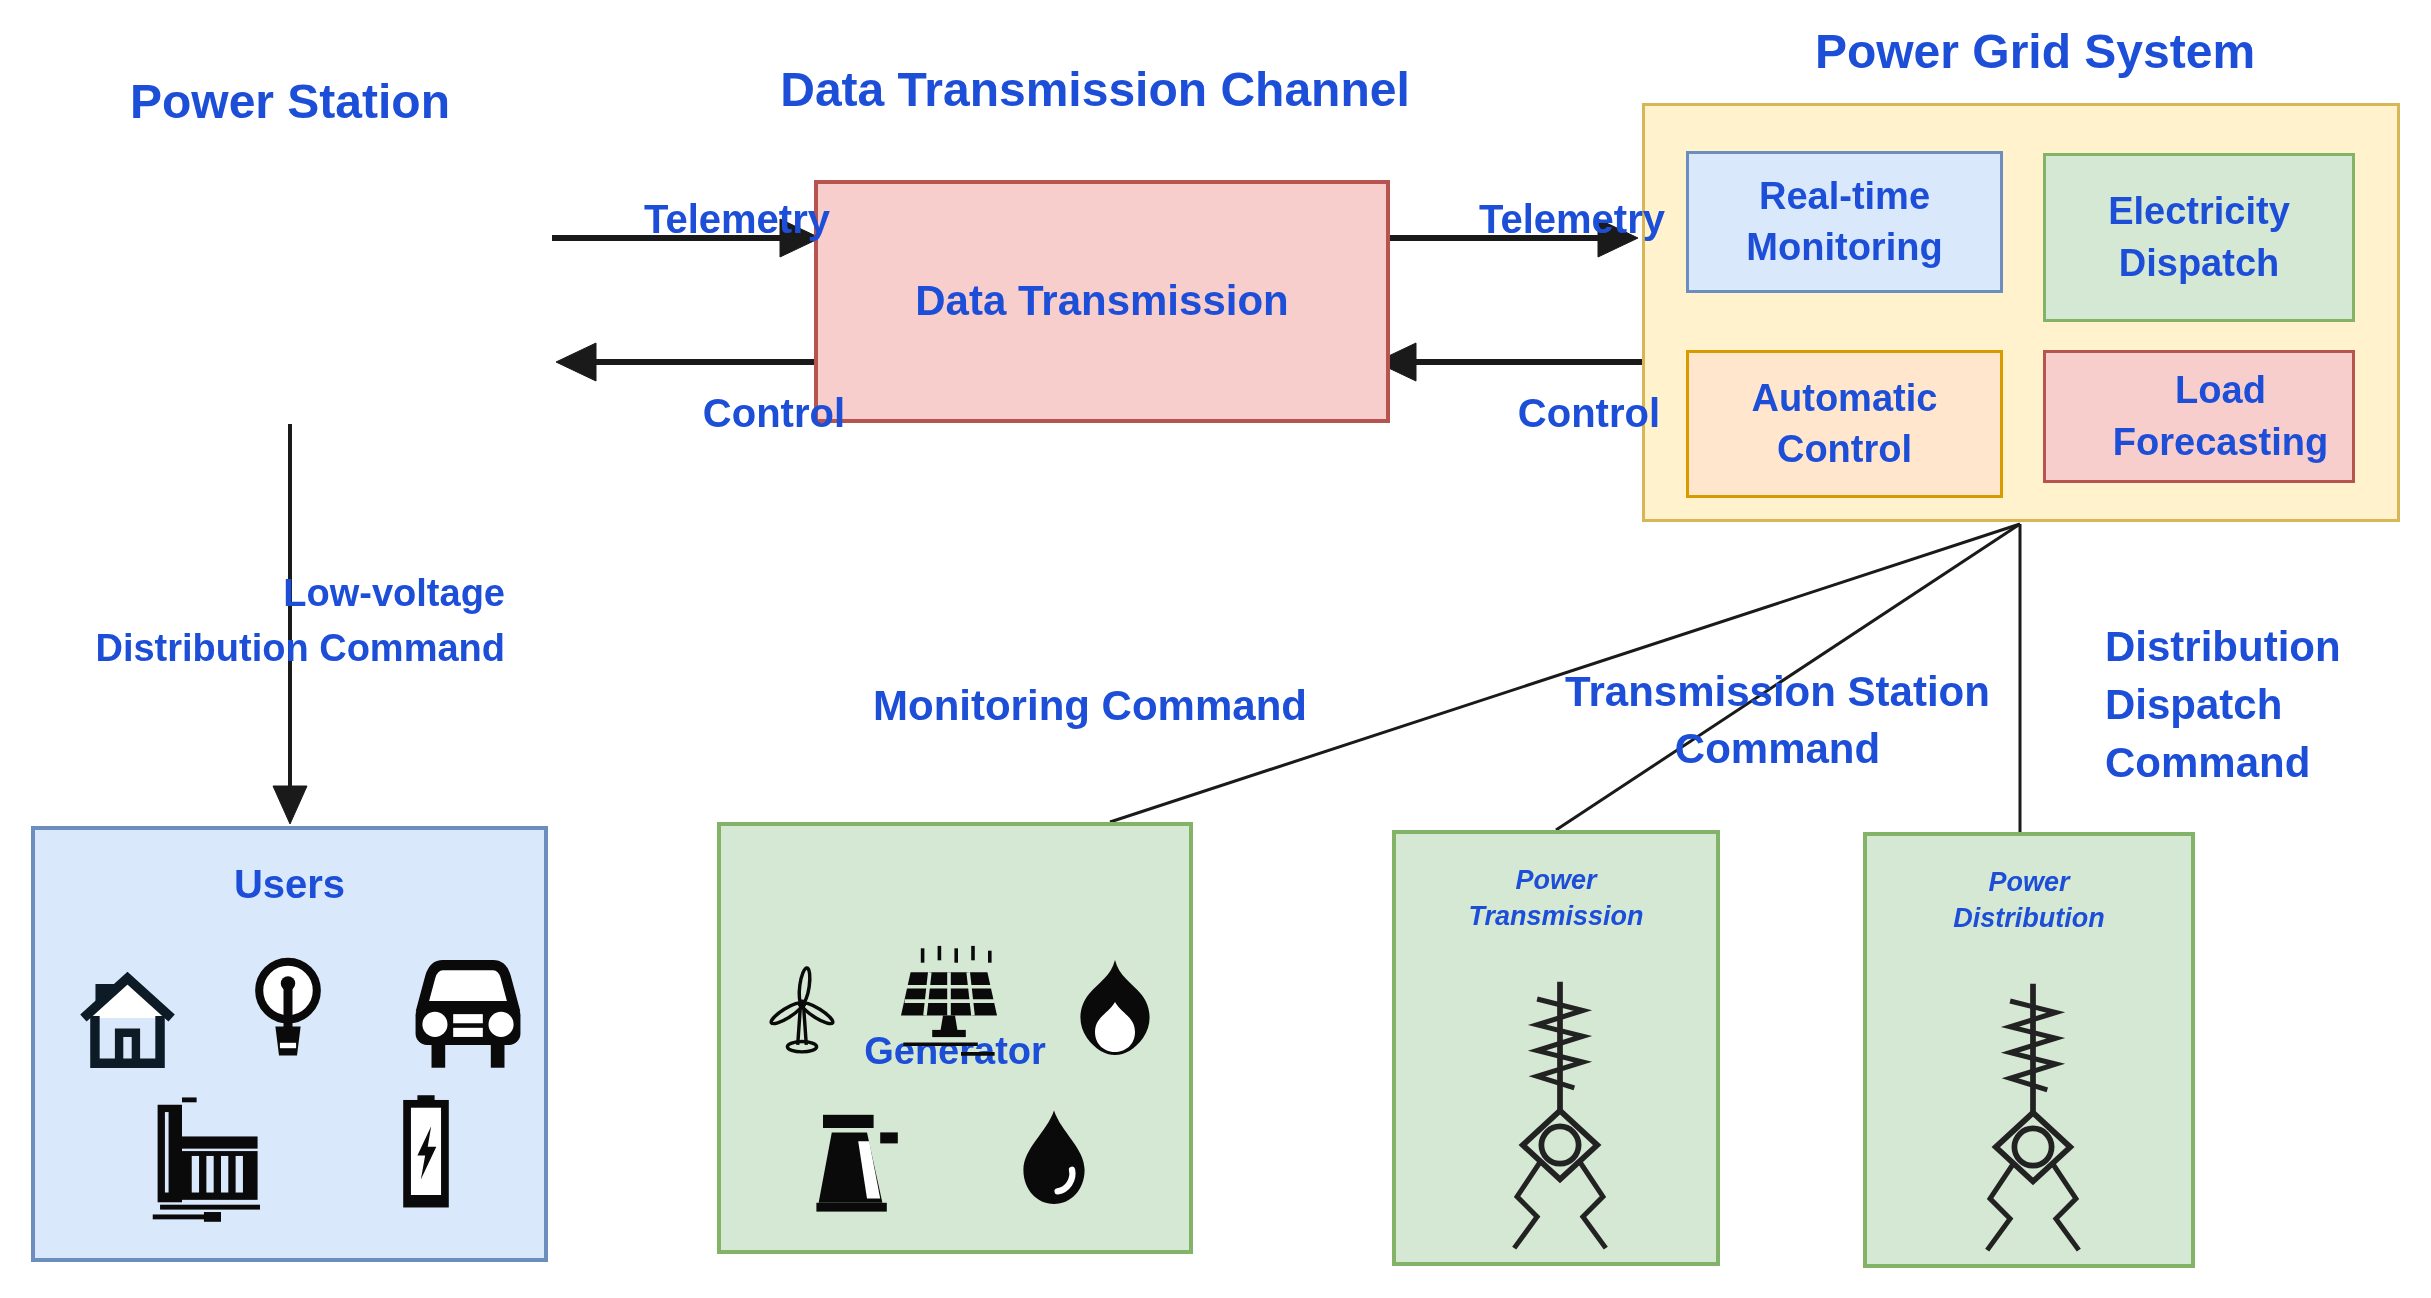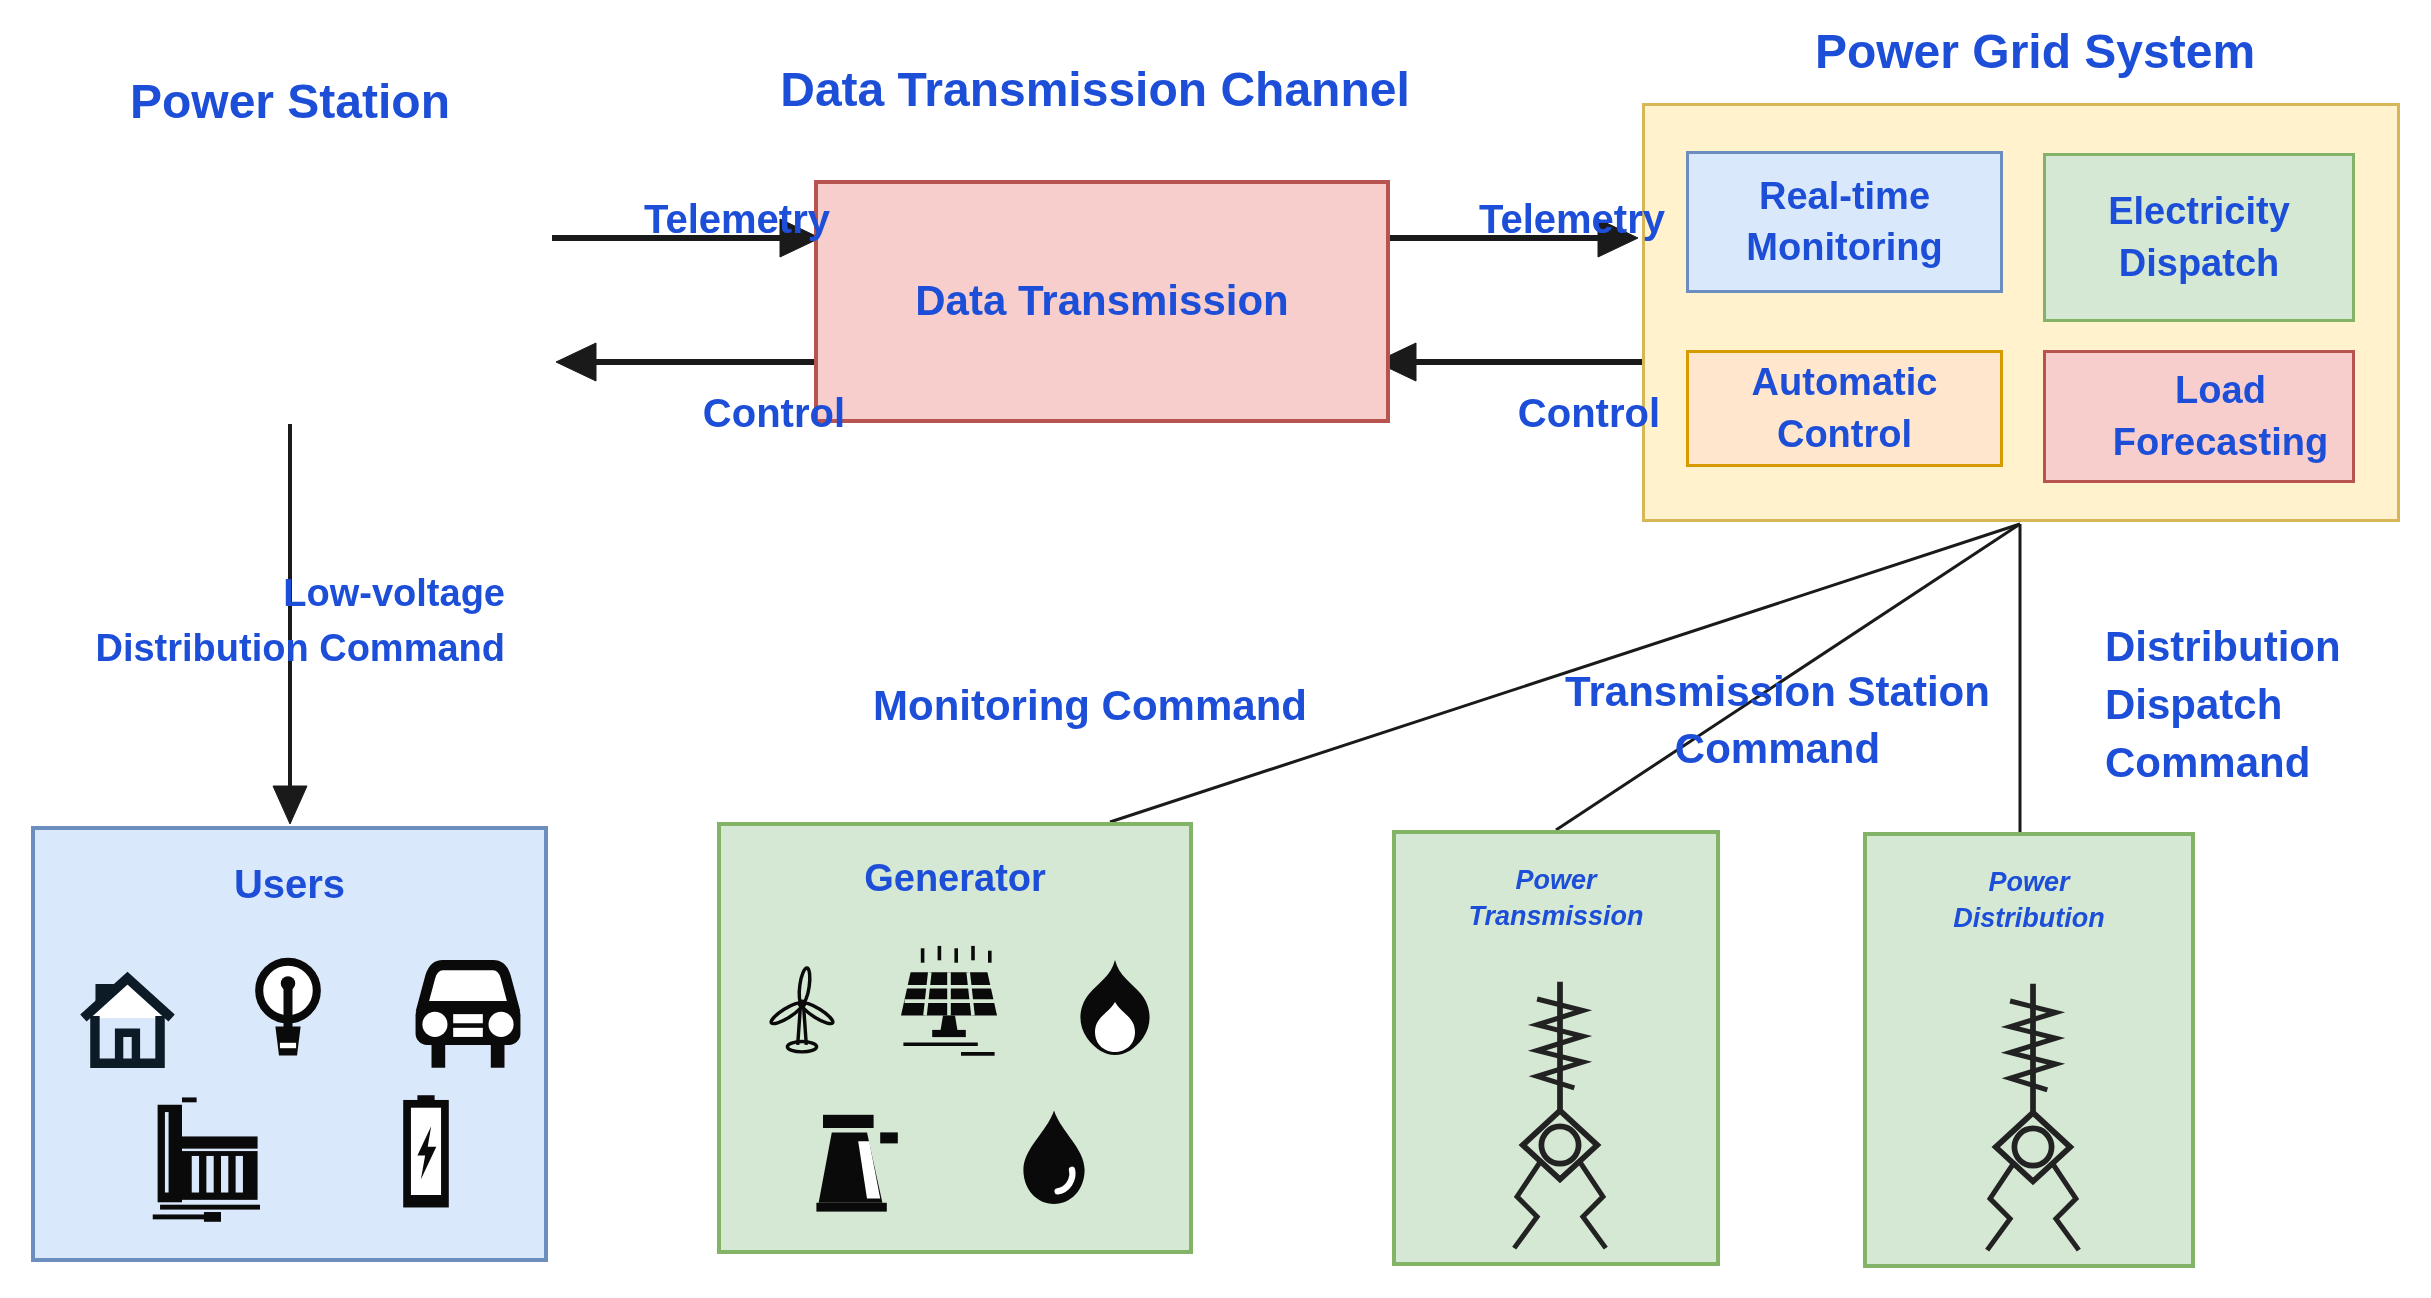--- a/index.html
+++ b/index.html
@@ -14,26 +14,26 @@
   .keep-spaces{white-space:pre-wrap;}
 
   
   .purple-box{left:20px;top:180px;width:532px;height:243px;background:#E1D5E7;border:4px solid #9673A6;font-size:40px;}
   .red-box{left:814px;top:180px;width:576px;height:243px;background:#F8CECC;border:4px solid #B85450;font-size:42px;}
   .yellow-box{left:1642px;top:103px;width:758px;height:419px;background:#FFF2CC;border:3px solid #D6B656;}
   .module{position:absolute;box-sizing:border-box;display:flex;flex-direction:column;align-items:center;
           justify-content:center;text-align:center;font-weight:bold;font-size:38px;}
   .mod-blue{left:41px;top:45px;width:317px;height:142px;background:#DAE8FC;border:3px solid #6C8EBF;}
   .mod-green{left:398px;top:47px;width:312px;height:169px;background:#D5E8D4;border:3px solid #82B366;text-align:center;}
-  .mod-orange{left:41px;top:244px;width:317px;height:117px;background:#FFE6CC;border:3px solid #D79B00;}
+  .mod-orange{left:41px;top:244px;width:317px;height:148px;background:#FFE6CC;border:3px solid #D79B00;}
   .mod-pink{left:398px;top:244px;width:312px;height:133px;background:#F8CECC;border:3px solid #B85450;padding-left:43px;}
 
   
   .users-box{left:31px;top:826px;width:517px;height:436px;background:#DAE8FC;border:4px solid #6C8EBF;justify-content:flex-start;}
-  .generator-box{left:717px;top:822px;width:476px;height:432px;background:#D5E8D4;border:4px solid #82B366;justify-content:flex-start;}
+  .generator-box{left:717px;top:822px;width:476px;height:432px;background:#D5E8D4;border:4px solid #82B366;justify-content:center;}
   .transmission-box{left:1392px;top:830px;width:328px;height:436px;background:#D5E8D4;border:4px solid #82B366;justify-content:flex-start;}
   .distribution-box{left:1863px;top:832px;width:332px;height:436px;background:#D5E8D4;border:4px solid #82B366;justify-content:flex-start;}
   .box-title{margin-top:28px;font-size:40px;font-weight:bold;line-height:1.3;}
   .box-title.two-line{font-size:27px;font-style:italic;}
 
   .icon{position:absolute;}
   .icon svg{display:block;width:100%;height:100%;}
 
   
   .edge-label{position:absolute;font-weight:bold;font-size:40px;text-align:right;line-height:1.45;}

